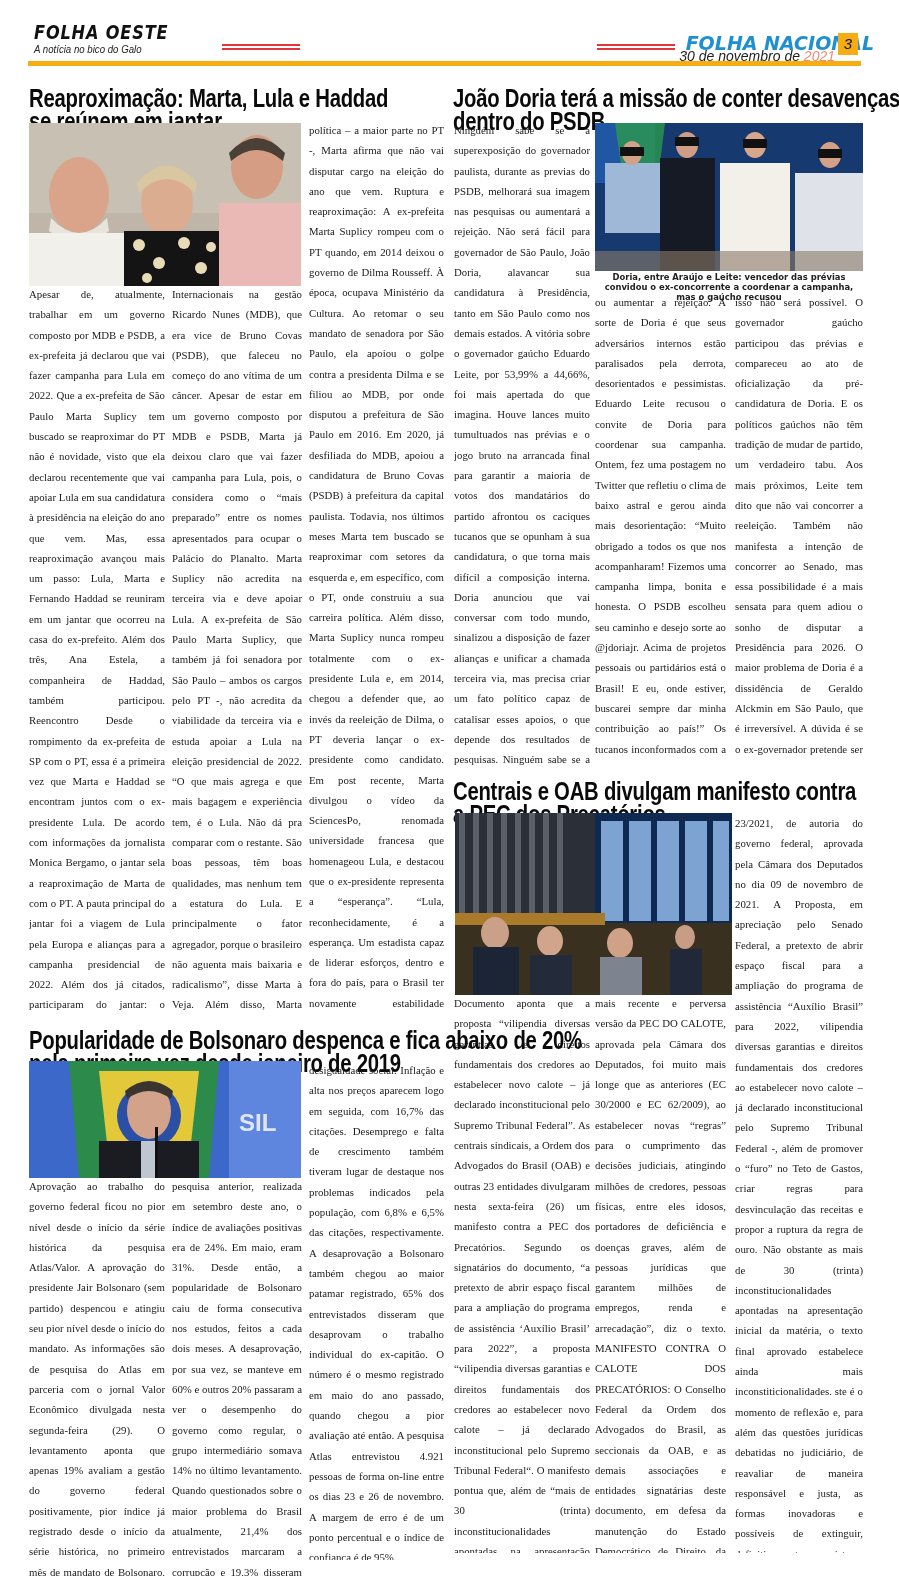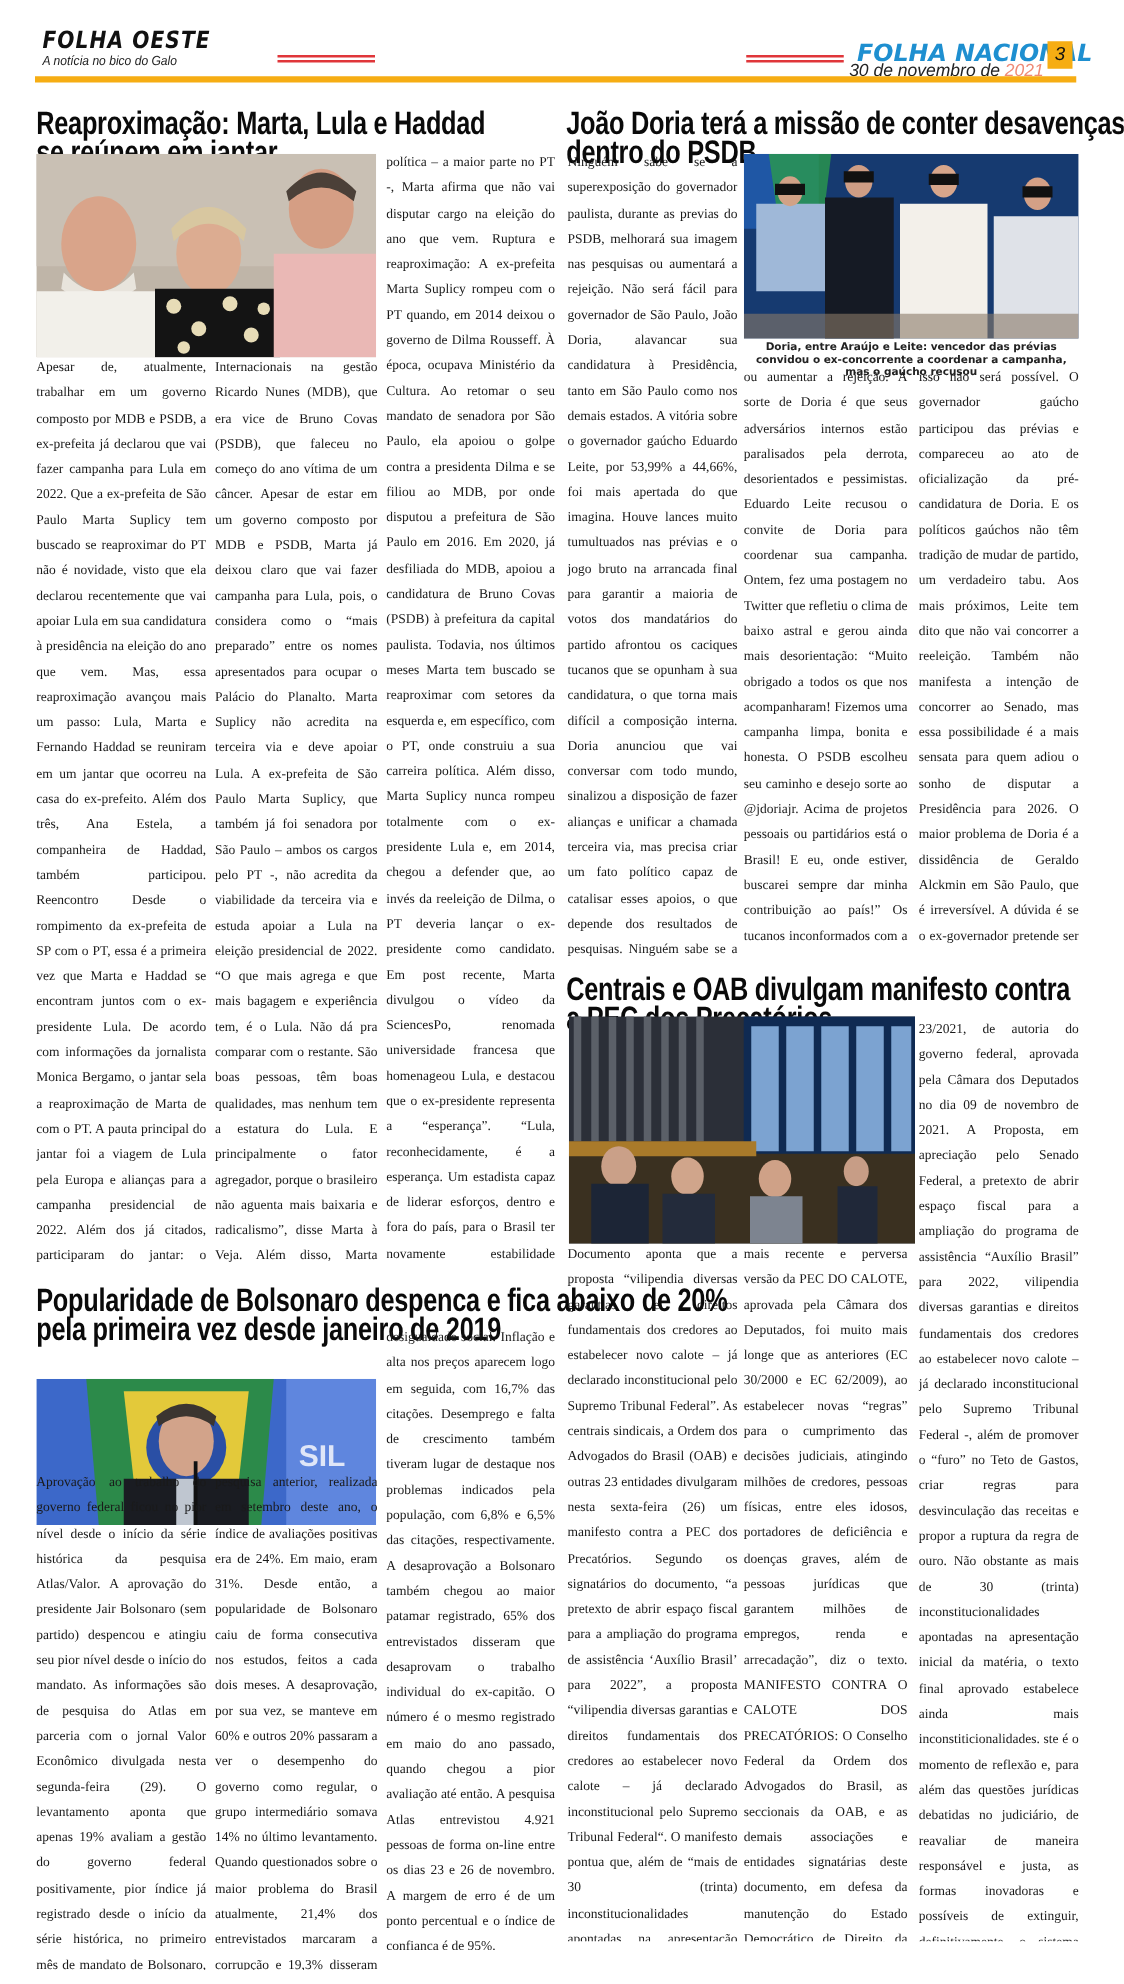--- a/index.html
+++ b/index.html
@@ -155,21 +155,21 @@
     <span>23/2021, de autoria do governo federal, aprovada pela Câmara dos Deputados no dia 09 de novembro de 2021. A Proposta, em apreciação pelo Senado Federal, a pretexto de abrir espaço fiscal para a ampliação do programa de assistência “Auxílio Brasil” para 2022, vilipendia diversas garantias e direitos fundamentais dos credores ao estabelecer novo calote – já declarado inconstitucional pelo Supremo Tribunal Federal -, além de promover o “furo” no Teto de Gastos, criar regras para desvinculação das receitas e propor a ruptura da regra de ouro.  Não obstante as mais de 30 (trinta) inconstitucionalidades apontadas na apresentação inicial da matéria, o texto final aprovado estabelece ainda mais inconstiticionalidades.  ste é o momento de reflexão e, para além das questões jurídicas debatidas no judiciário, de reavaliar de maneira responsável e justa, as formas inovadoras e possíveis de extinguir, definitivamente, o sistema obsoleto de pagamento dos débitos da Fazenda Pública aos credores.</span>
     
   </div>
 </article>
 
 <article>
   <h1 class="headline" style="left:29px; top:1012px;">
     <div>Popularidade de Bolsonaro despenca e fica abaixo de 20%</div>
     <div>pela primeira vez desde janeiro de 2019</div>
   </h1>
-  <div class="photo" style="left:29px; top:1103px; width:272px; height:117px;" title="Jair Bolsonaro discursando ao microfone diante de bandeira do Brasil">
+  <div class="photo" style="left:29px; top:1061px; width:272px; height:117px;" title="Jair Bolsonaro discursando ao microfone diante de bandeira do Brasil">
     <svg width="272" height="117" viewBox="0 0 272 117">
       <rect width="272" height="117" fill="#3c68c9"></rect>
       <rect x="200" y="0" width="72" height="117" fill="#5f86de"></rect>
       <path d="M40 0 L190 0 L180 117 L50 117 Z" fill="#2c8a4a"></path>
       <path d="M70 10 L170 10 L160 100 L80 100 Z" fill="#e3c93a"></path>
       <circle cx="120" cy="55" r="32" fill="#2a4fa5"></circle>
       <ellipse cx="120" cy="50" rx="22" ry="28" fill="#d2a38a"></ellipse>
       <path d="M96 30 Q120 10 144 30 L142 38 Q120 22 98 38 Z" fill="#3b3530"></path>
       <rect x="70" y="80" width="100" height="37" fill="#1a1c22"></rect>
       <rect x="112" y="80" width="14" height="37" fill="#bfc6d0"></rect>

